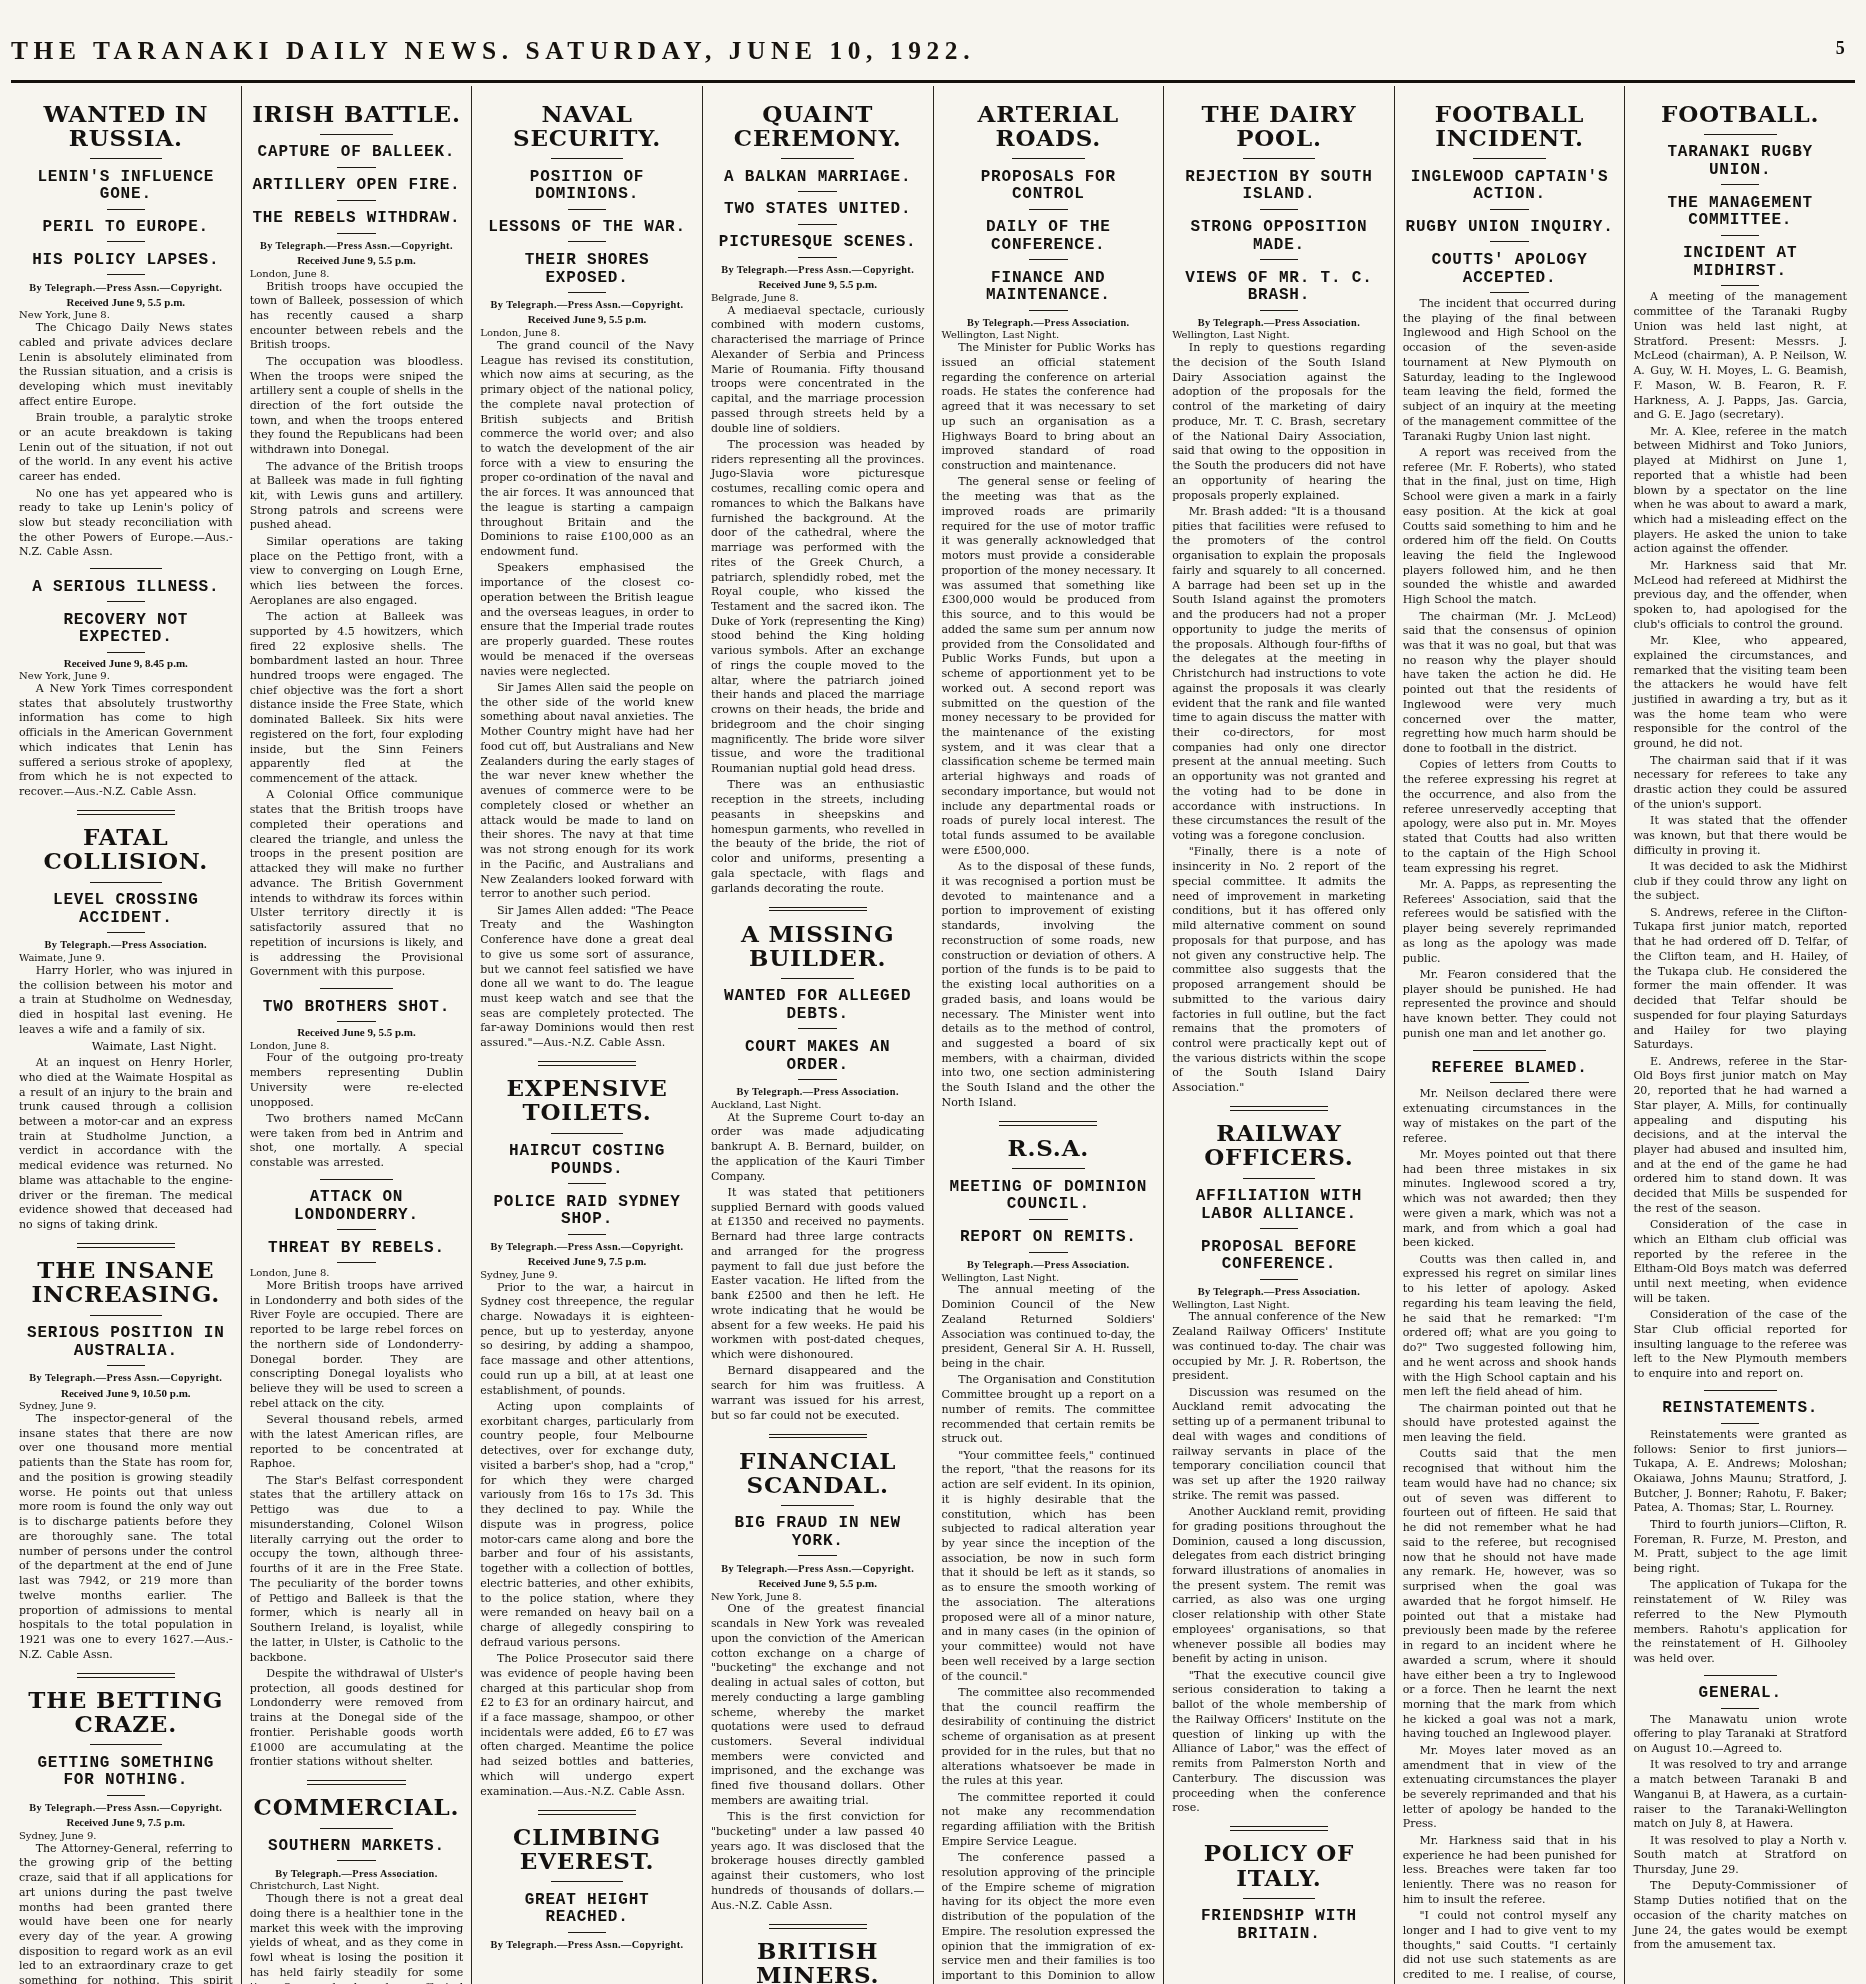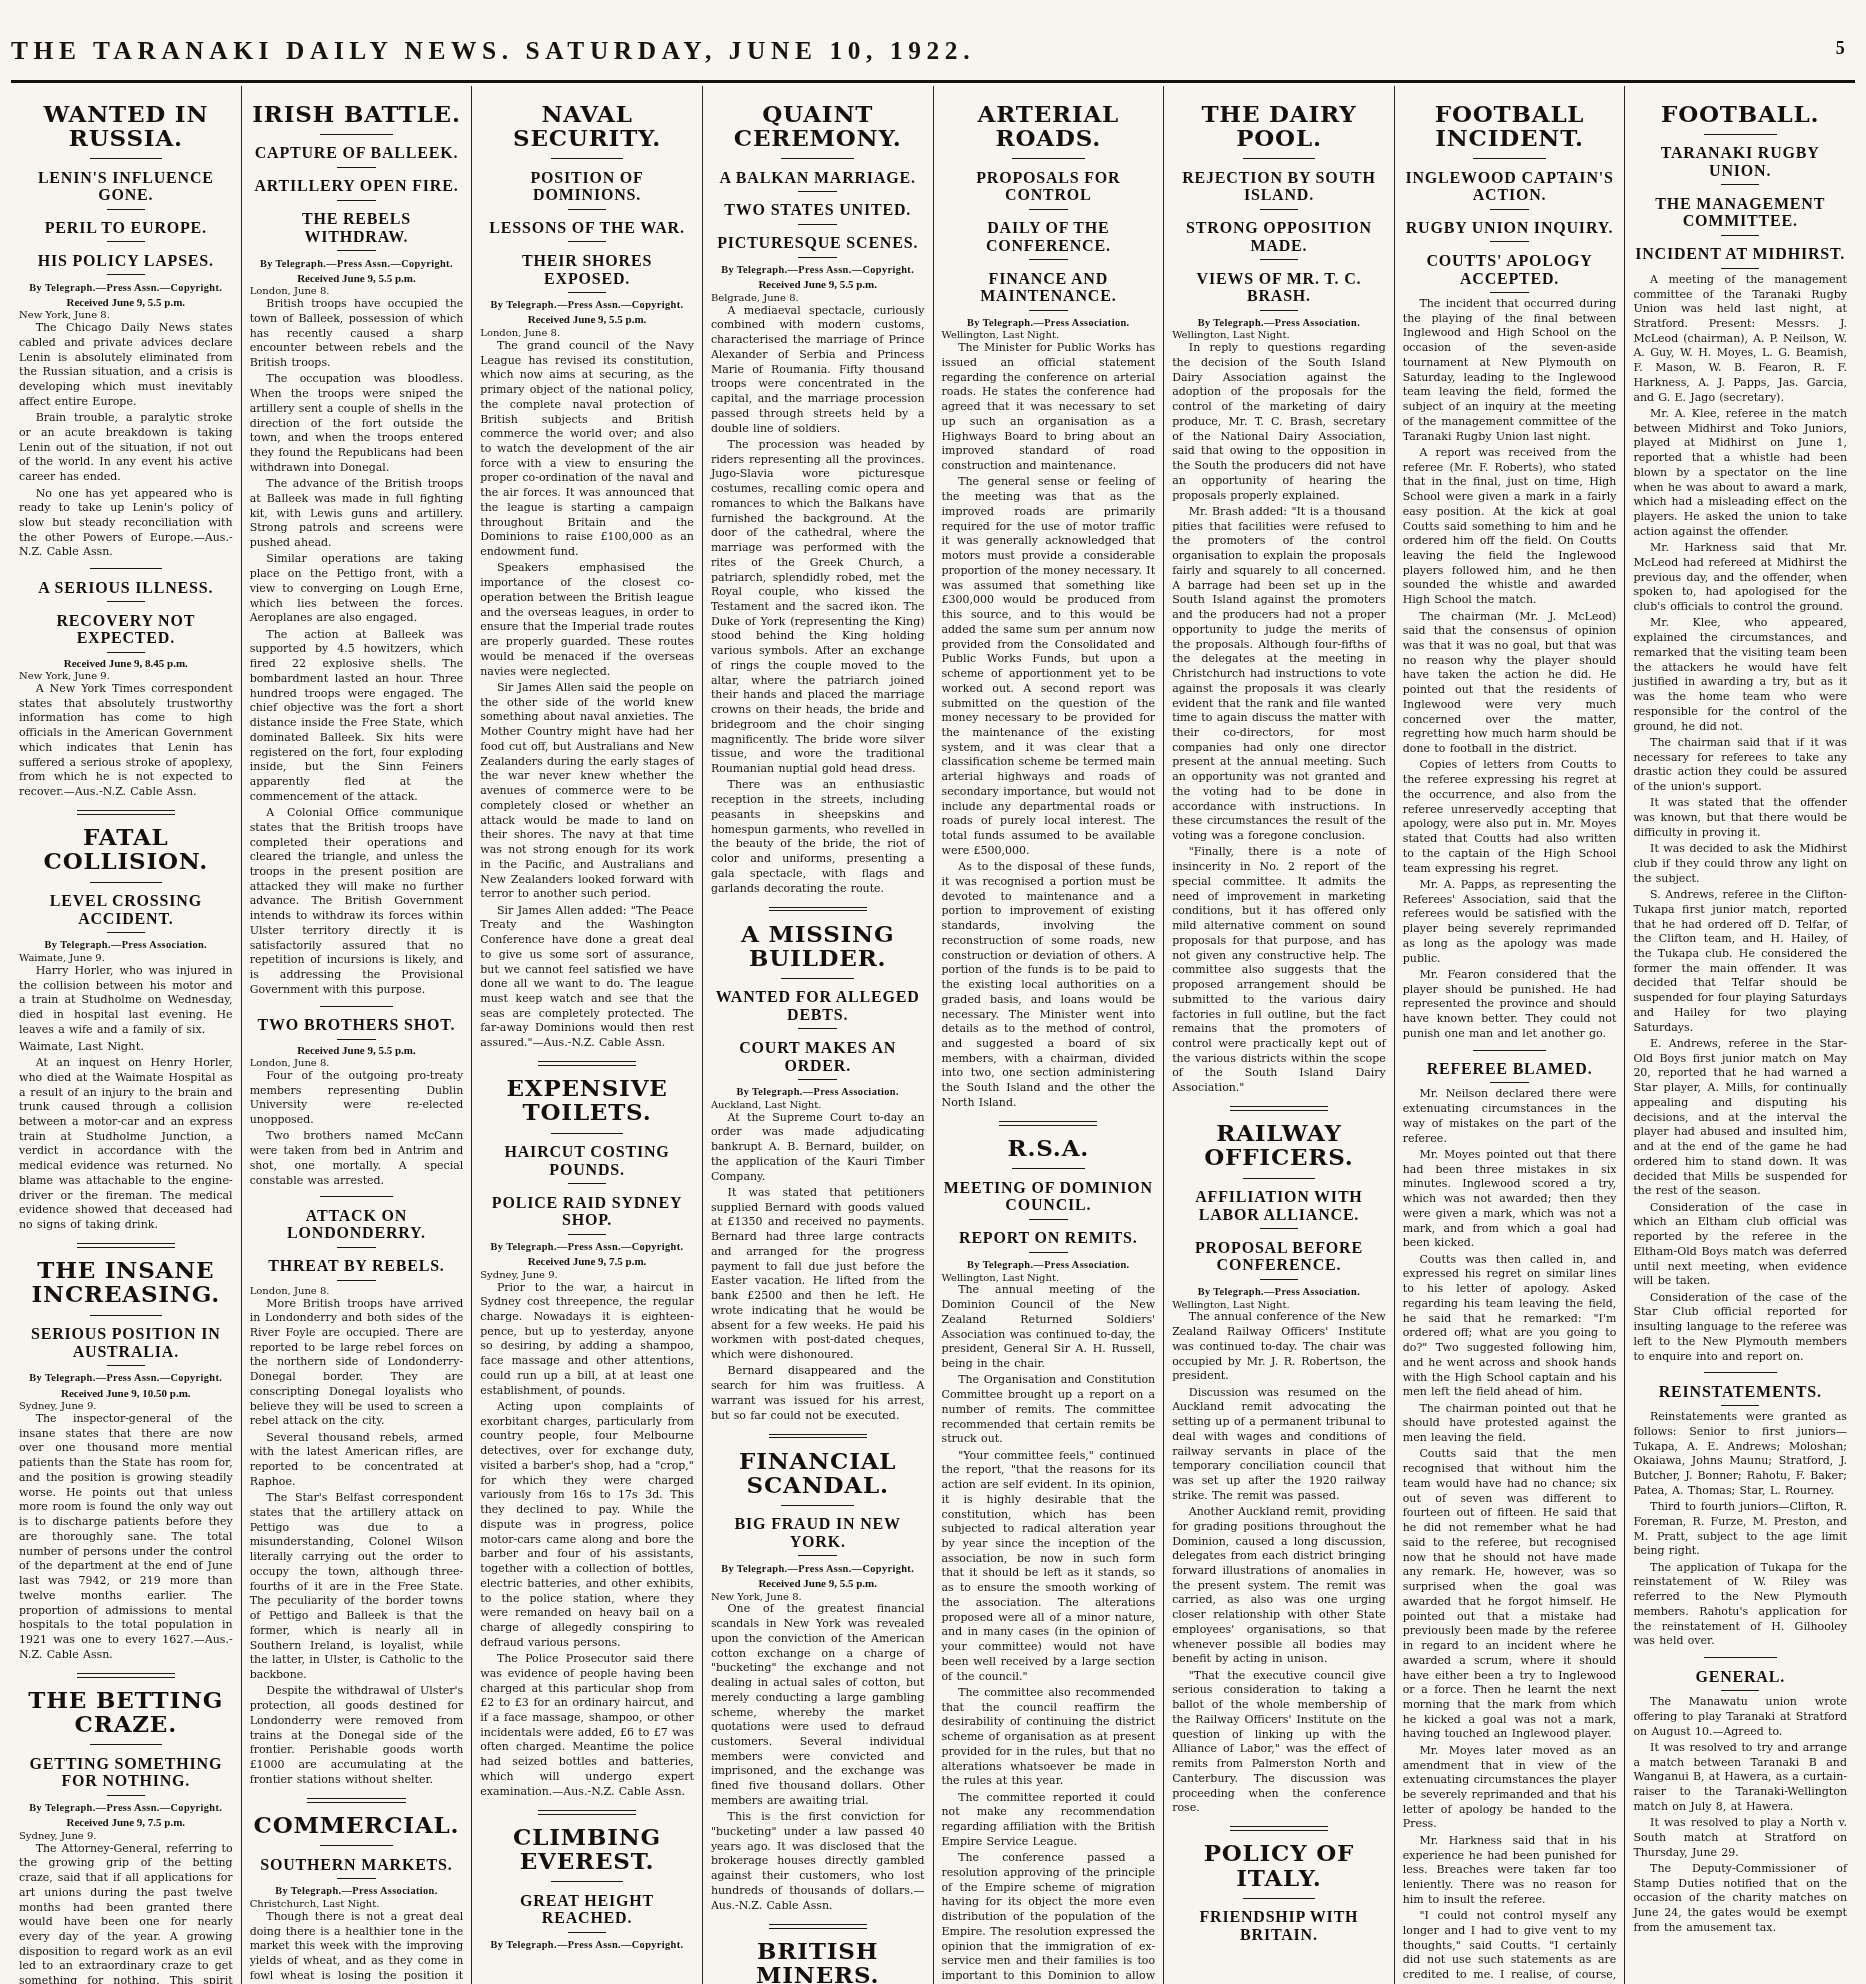--- a/index.html
+++ b/index.html
@@ -41,21 +41,21 @@
   .article-title{
     font-family:"DejaVu Serif", serif;
     font-weight:bold;
     font-size:23px;
     letter-spacing:0.8px;
     text-align:center;
     margin:10.3px 0 2.4px 0;
     line-height:1.05;
   }
   .subhead{
-    font-family:Liberation Serif, serif;
+    font-family:Liberation Mono, monospace;
     font-weight:bold;
     font-size:16px;
     letter-spacing:0.8px;
     text-align:center;
     margin:9.5px 0 1.6px 0;
     line-height:1.1;
     font-stretch:condensed;
   }
   .rule-single{border-top:1.2px solid #1c1812;width:34%;margin:8px auto 7.1px auto;}
   .rule-double{border-top:1.6px solid #1c1812;border-bottom:1.6px solid #1c1812;height:2.8px;width:46%;margin:10.3px auto 8px auto;}
@@ -70,21 +70,21 @@
     font-family:"Liberation Serif",serif;
   }
   .dateline{
     text-align:left;font-size:10px;margin:1.6px 14.3px 0.8px 0;font-weight:500;
   }
   .para{
     font-size:11px;line-height:1.34;text-align:justify;
     text-indent:16.7px;margin:0 0 1.6px 0;
     word-spacing:0.8px;
   }
-  .para.align-right{text-align:left;text-indent:0;padding-right:16px;font-size:11.5px;}
+  .para.align-right{text-align:right;text-indent:0;padding-right:16px;font-size:11.5px;}
 </style>
 </head>
 <body>
 
 <div class="page">
   <div class="masthead">
     <div class="masthead-title">THE TARANAKI DAILY NEWS. SATURDAY, JUNE 10, 1922.</div>
     <div class="page-number">5</div>
   </div>
   <div class="masthead-rule"></div>

